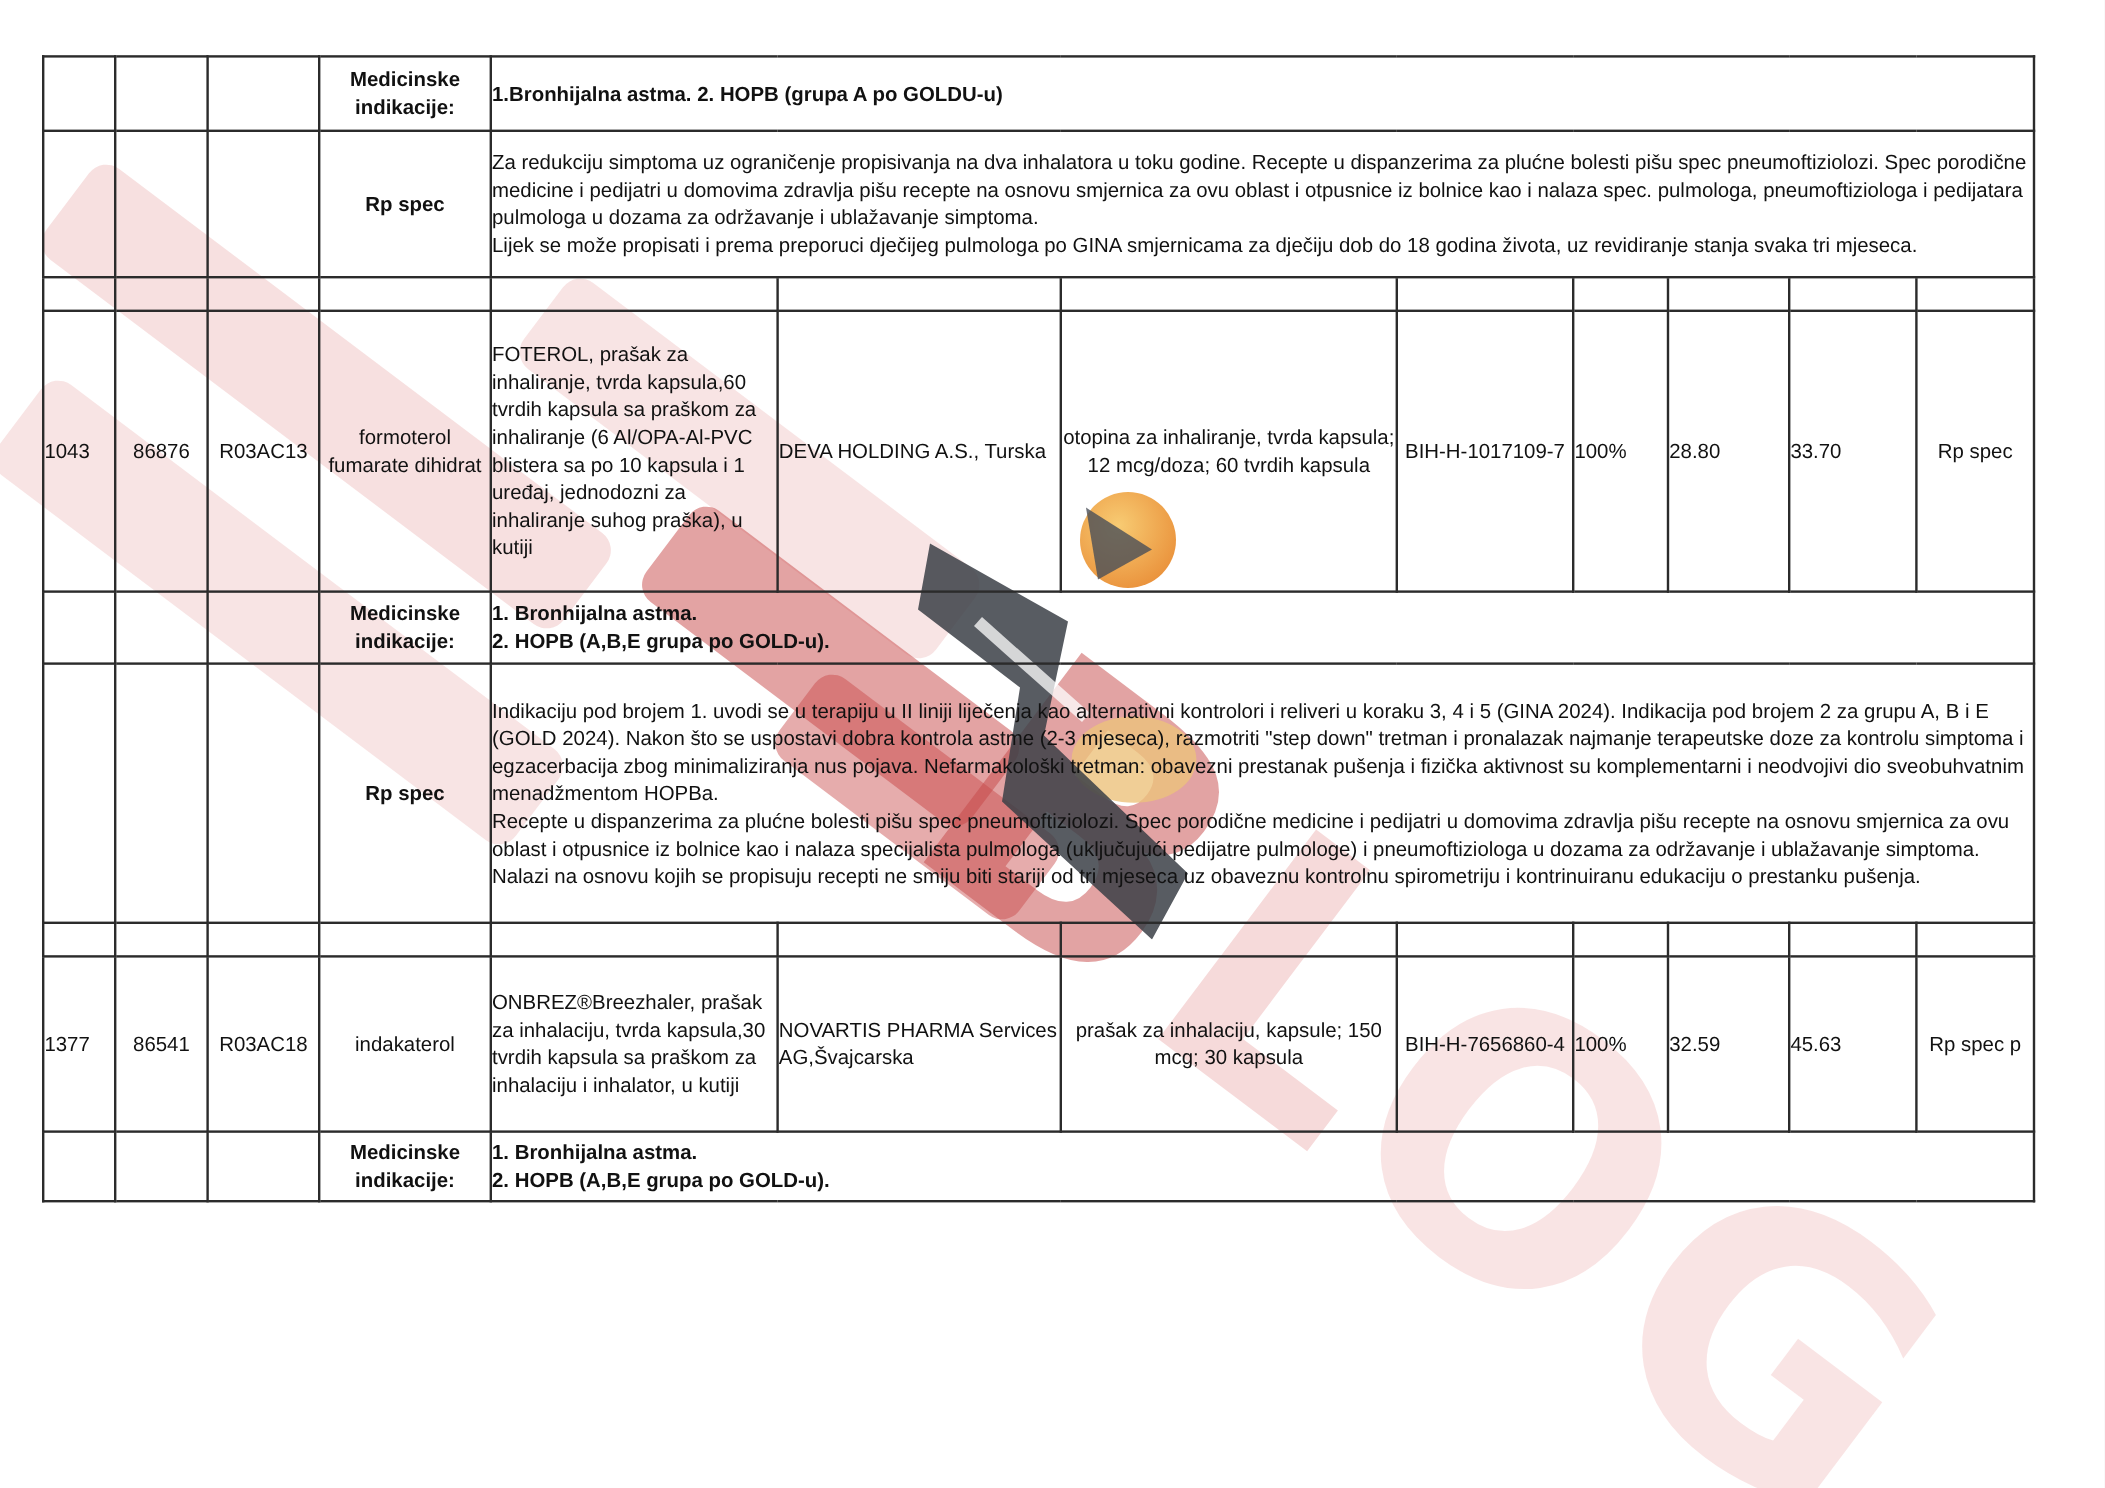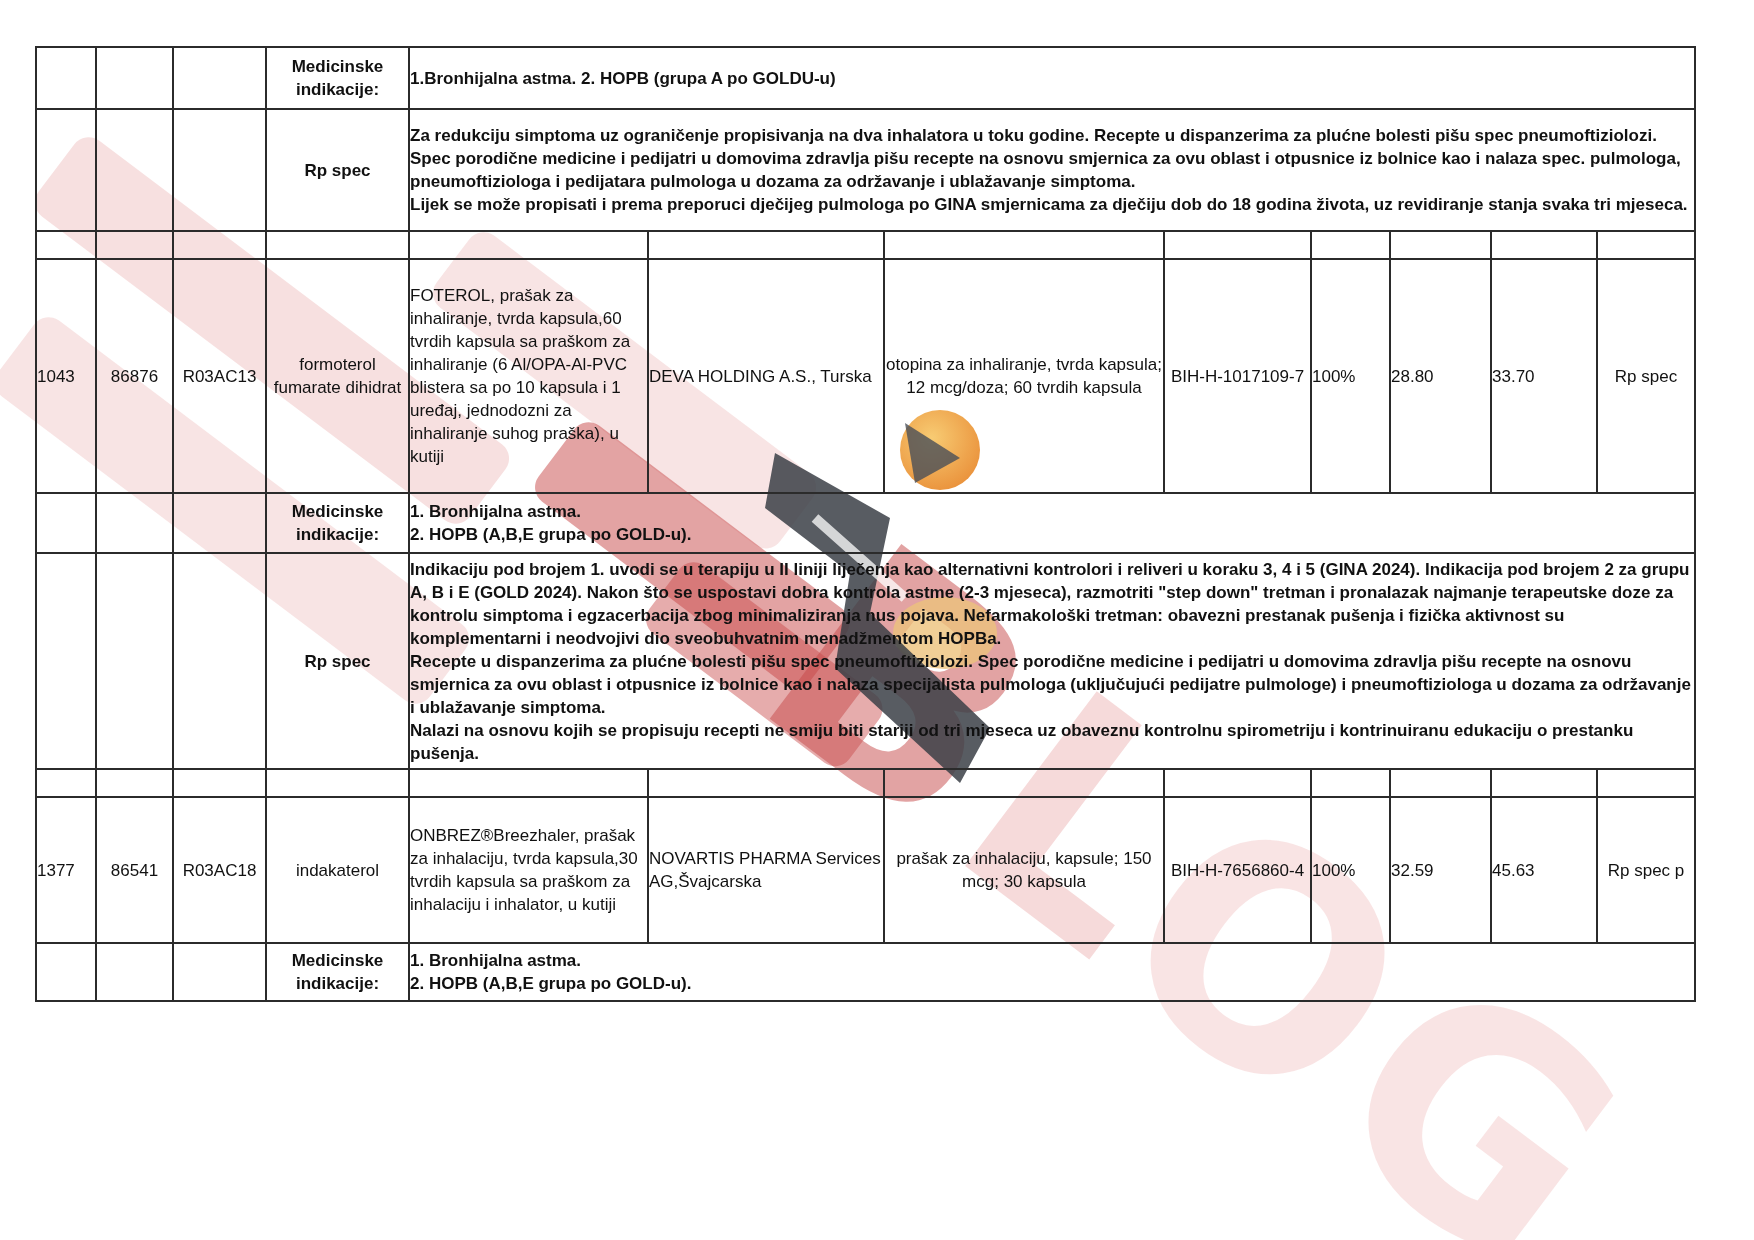--- a/index.html
+++ b/index.html
@@ -18,21 +18,21 @@
   .wm-l{color:rgba(232,163,163,.40);}
   .wm-o{color:rgba(236,175,175,.34);}
   .wm-g{color:rgba(236,175,175,.34);}
   
   table.t{position:absolute;left:35px;top:46px;z-index:1;border-collapse:collapse;table-layout:fixed;}
   .t td{border:2px solid #2b2b2b;font-size:17px;line-height:23px;vertical-align:middle;
         padding:0;overflow:hidden;background:transparent;word-wrap:break-word;}
   .h62{height:62px}.h122{height:122px}.h28{height:28px}.h234{height:234px}
   .h60{height:60px}.h216{height:216px}.h146{height:146px}.h58{height:58px}
   .lbl{font-weight:bold;text-align:center;line-height:23px;}
-  .par{font-weight:bold;text-align:left;vertical-align:top;padding:3px 9px;line-height:24px;
+  .par{font-weight:normal;text-align:left;vertical-align:top;padding:3px 9px;line-height:24px;
        font-size:16.6px;white-space:pre-line;}
   .ind{font-weight:bold;text-align:left;padding:2px 9px;white-space:pre-line;line-height:24px;}
   .tl{text-align:center;padding:2px 8px;}
   .tc{text-align:center;padding:2px 4px;}
   .trr{text-align:left;padding:2px 7px 2px 2px;}
   .wrap{padding:4px 7px;text-align:left;line-height:24px;}
   
   .footer{position:absolute;left:0;width:100%;top:1250px;text-align:center;
           font-size:18px;color:#111;z-index:1;}
 </style>

